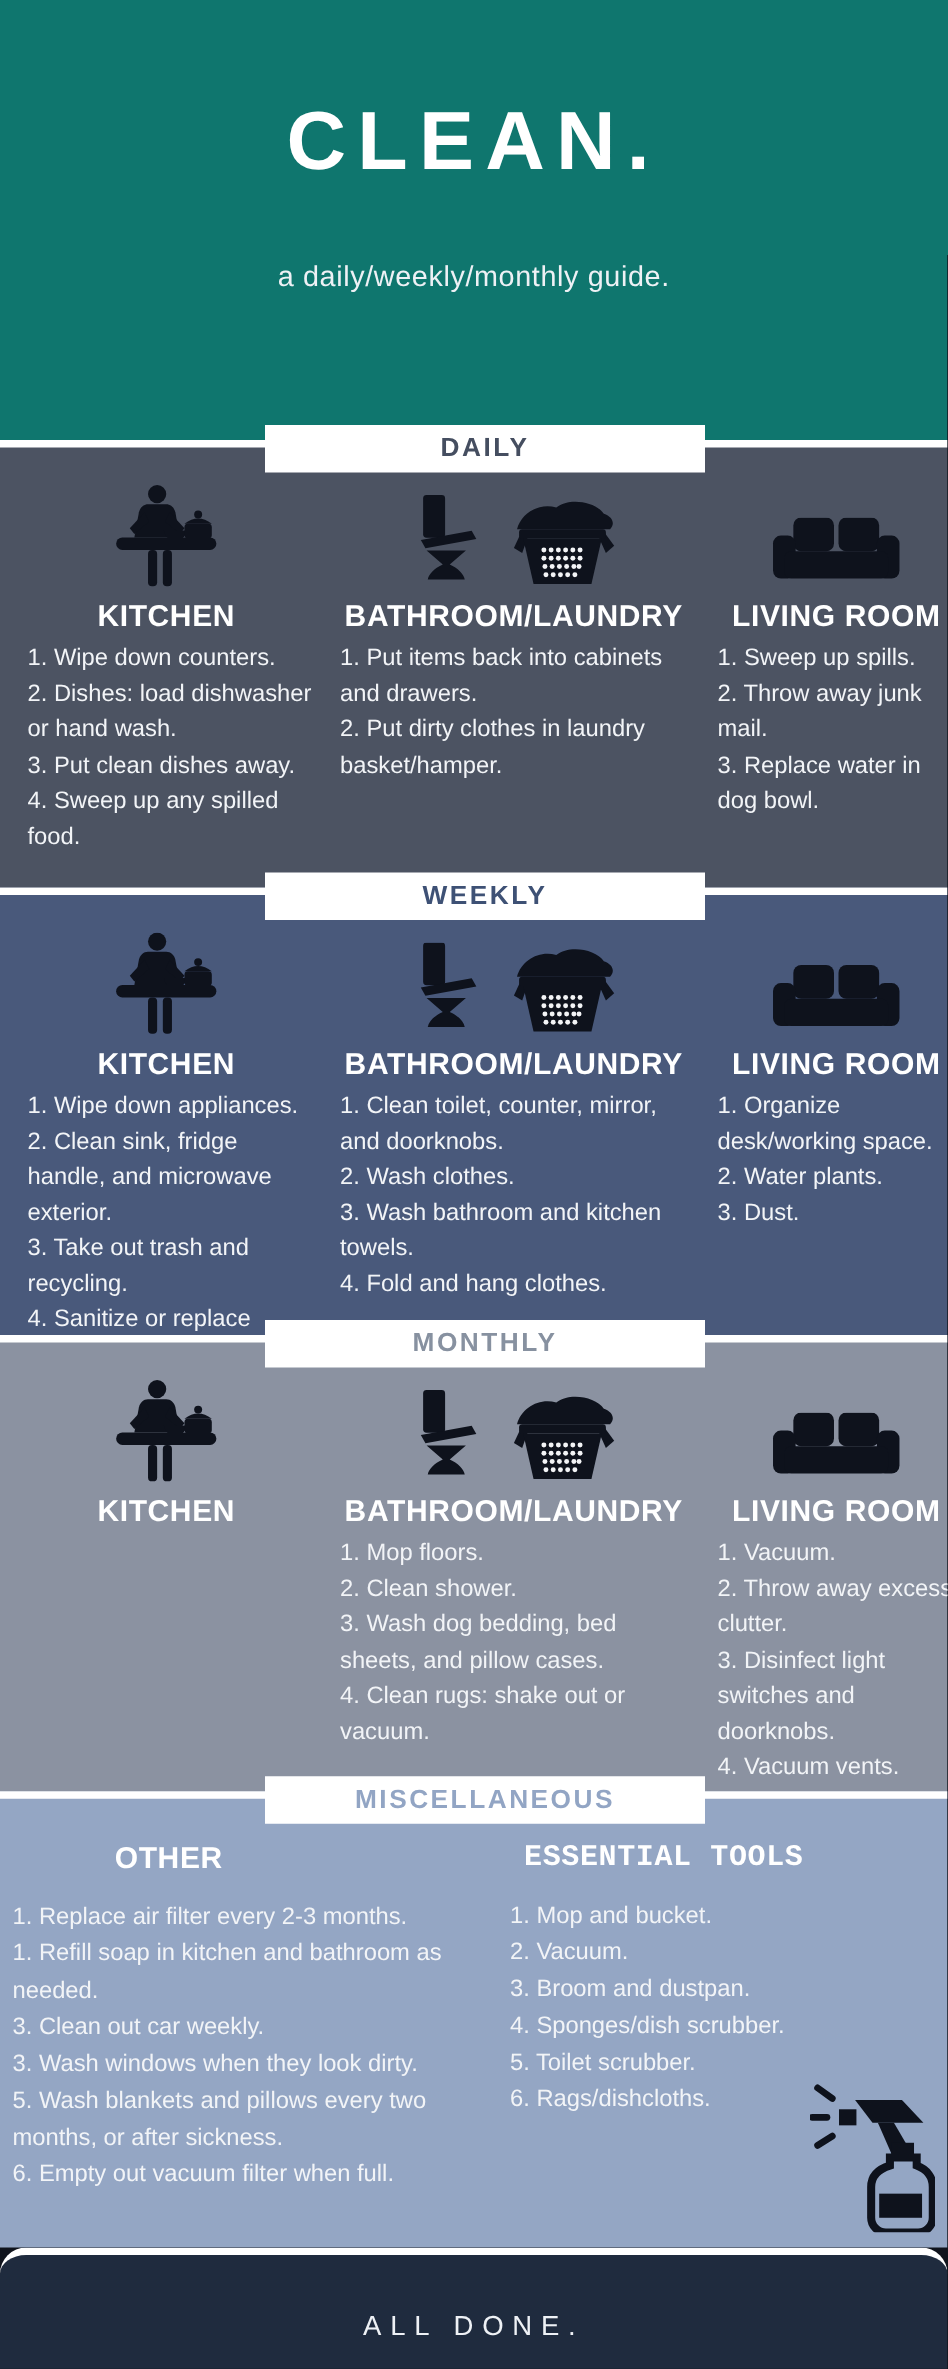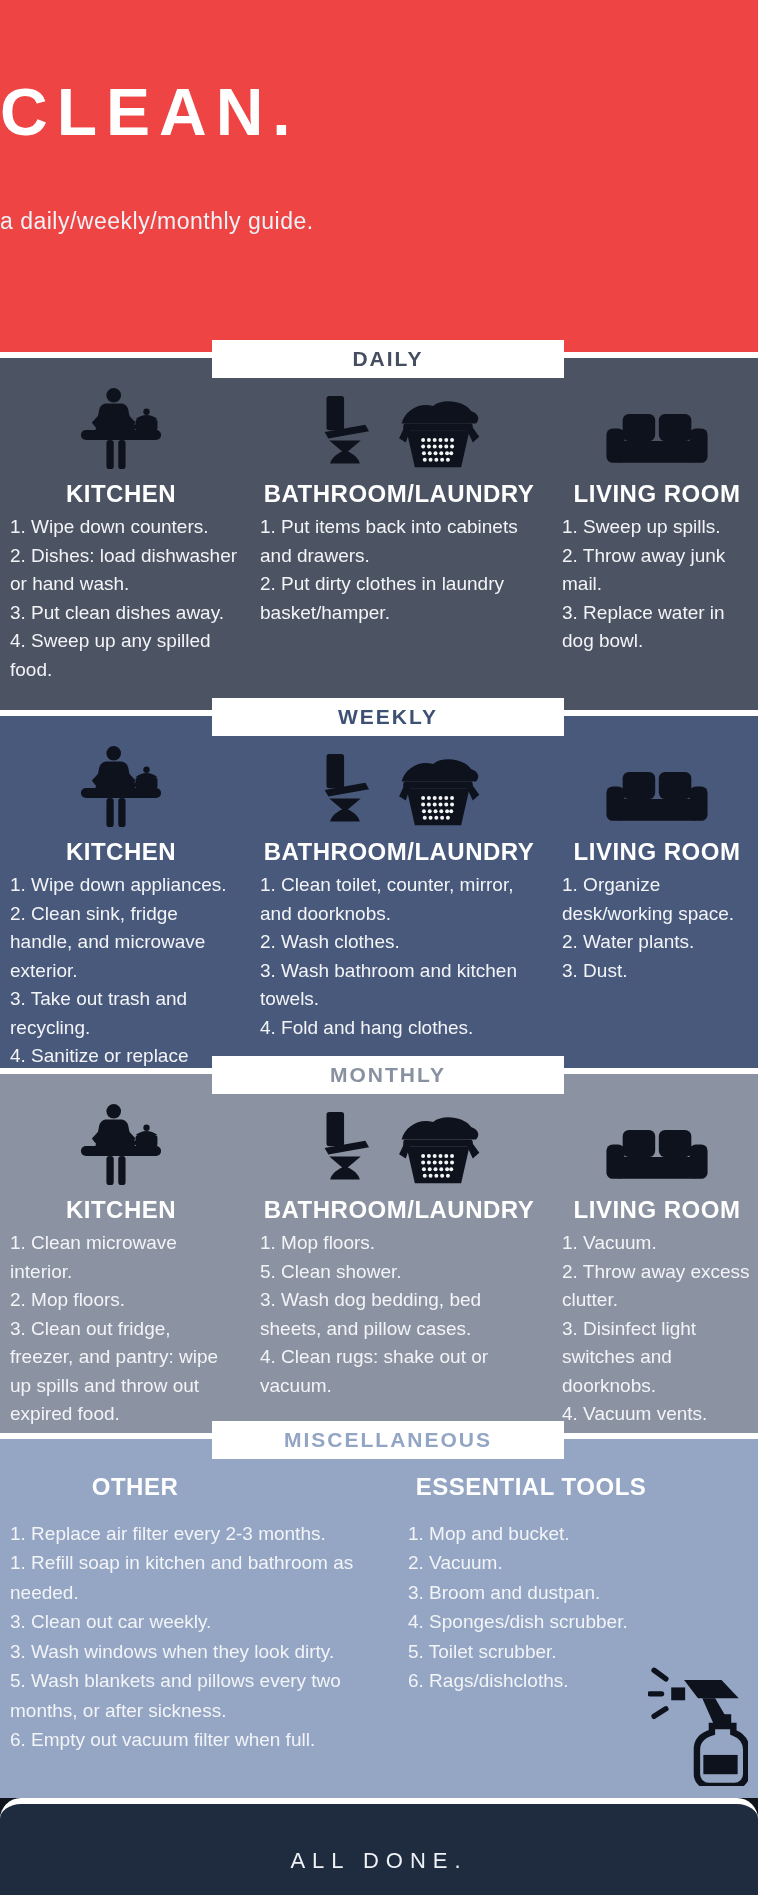--- a/index.html
+++ b/index.html
@@ -1,56 +1,56 @@
 <!DOCTYPE html>
 <html><head>
 <meta charset="utf-8">
 <style>
   html,body{margin:0;padding:0;background:#10141d;}
   .page{position:relative;width:758px;height:1895px;margin:0 auto;overflow:hidden;
         font-family:"Liberation Sans", sans-serif;}
   
-  .hero{height:352px;background:#ef4444;text-align:left;box-sizing:border-box;}
+  .hero{height:352px;background:#0f766e;text-align:center;box-sizing:border-box;}
   .hero h1{margin:0;padding-top:74px;color:#ffffff;font-size:66px;font-weight:700;
            letter-spacing:9px;}
   .hero p{margin:58px 0 0;color:#eef1f5;font-size:23px;letter-spacing:0.5px;}
   
   .rota{position:relative;border-top:6px solid #ffffff;box-sizing:border-box;}
   .sec-daily  {height:358px;background:#4c5362;}
   .sec-weekly {height:358px;background:#49597b;}
   .sec-monthly{height:365px;background:#8b92a1;}
   .sec-misc   {height:365px;background:#94a6c4;}
   .banner{position:absolute;top:-18px;left:calc(50% + 9px);transform:translateX(-50%);
           width:352px;height:38px;background:#ffffff;display:flex;align-items:center;
           justify-content:center;z-index:3;}
   .banner span{font-weight:700;font-size:21px;letter-spacing:2px;}
   .sec-daily   .banner span{color:#454e60;text-align:center;}
   .sec-weekly  .banner span{color:#3e5175;}
   .sec-monthly .banner span{color:#8791a0;}
   .sec-misc    .banner span{color:#92a5c4;}
-  .cols{display:grid;grid-template-columns:242px 314px 202px;padding-top:28px;}
+  .cols{display:grid;grid-template-columns:242px 314px 202px;padding-top:28px;margin-left:12px;}
   .iconrow{height:84px;display:flex;align-items:flex-end;justify-content:center;
            gap:22px;color:#0e121c;}
   .icn{fill:currentColor;display:block;}
   .i-kitchen{width:94px;height:82px;}
   .i-toilet{width:56px;height:74px;}
   .i-basket{width:86px;height:70px;}
   .i-couch{width:106px;height:56px;}
   .col h3{margin:10px 0 5px;text-align:center;color:#ffffff;font-size:24px;
           font-weight:700;letter-spacing:0.5px;}
   .col ul{list-style:none;margin:2px 0 0;padding:0 4px 0 10px;color:#f2f4f7;
           font-size:19px;line-height:1.5;}
   .col.c2 ul{padding-left:18px;padding-right:14px;}
   .col.c3 ul{padding-left:6px;padding-right:2px;}
   
   .cols2{display:grid;grid-template-columns:400px 358px;padding-top:34px;}
   .mcol h3{margin:0 0 18px;text-align:center;color:#ffffff;font-size:24px;
            font-weight:700;letter-spacing:0.5px;}
   .mcol.colA h3{width:270px;}
-  .mcol.colB h3{width:250px;margin-left:6px;}
+  .mcol.colB h3{width:250px;margin-left:6px;font-family:Liberation Mono, monospace;}
   .mcol ul{list-style:none;margin:0;padding:0 2px 0 10px;color:#f2f4f7;
            font-size:19px;line-height:1.55;}
   .mcol.colB ul{padding-left:8px;}
   .spray{position:absolute;right:10px;bottom:12px;width:100px;height:120px;color:#0e121c;}
   
   .footer{height:120px;border-top:6px solid #ffffff;background:#1f2b3e;box-sizing:border-box;
           display:flex;align-items:center;justify-content:center;border-radius:21px;}
   .footer span{color:#eef1f5;font-size:22px;letter-spacing:7px;}
   .defs{position:absolute;width:0;height:0;overflow:hidden;}
 </style>
@@ -244,39 +244,34 @@
       <span>MONTHLY</span>
     </div>
     <div class="cols">
       <div class="col c1">
         <div class="iconrow">
           <svg class="icn i-kitchen">
               <use href="#i-kitchen"></use>
             </svg>
         </div>
         <h3>KITCHEN</h3>
-        <ul>
-          <li>1. Clean microwave interior.</li>
-          <li>2. Mop floors.</li>
-          <li>3. Clean out fridge, freezer, and pantry: wipe up spills and throw out expired food.</li>
-        </ul>
       </div>
       <div class="col c2">
         <div class="iconrow">
           <svg class="icn i-toilet">
               <use href="#i-toilet"></use>
             </svg>
           <svg class="icn i-basket">
               <use href="#i-basket"></use>
             </svg>
         </div>
         <h3>BATHROOM/LAUNDRY</h3>
         <ul>
           <li>1. Mop floors.</li>
-          <li>5. Clean shower.</li>
+          <li>2. Clean shower.</li>
           <li>3. Wash dog bedding, bed sheets, and pillow cases.</li>
           <li>4. Clean rugs: shake out or vacuum.</li>
         </ul>
       </div>
       <div class="col c3">
         <div class="iconrow">
           <svg class="icn i-couch">
               <use href="#i-couch"></use>
             </svg>
         </div>

